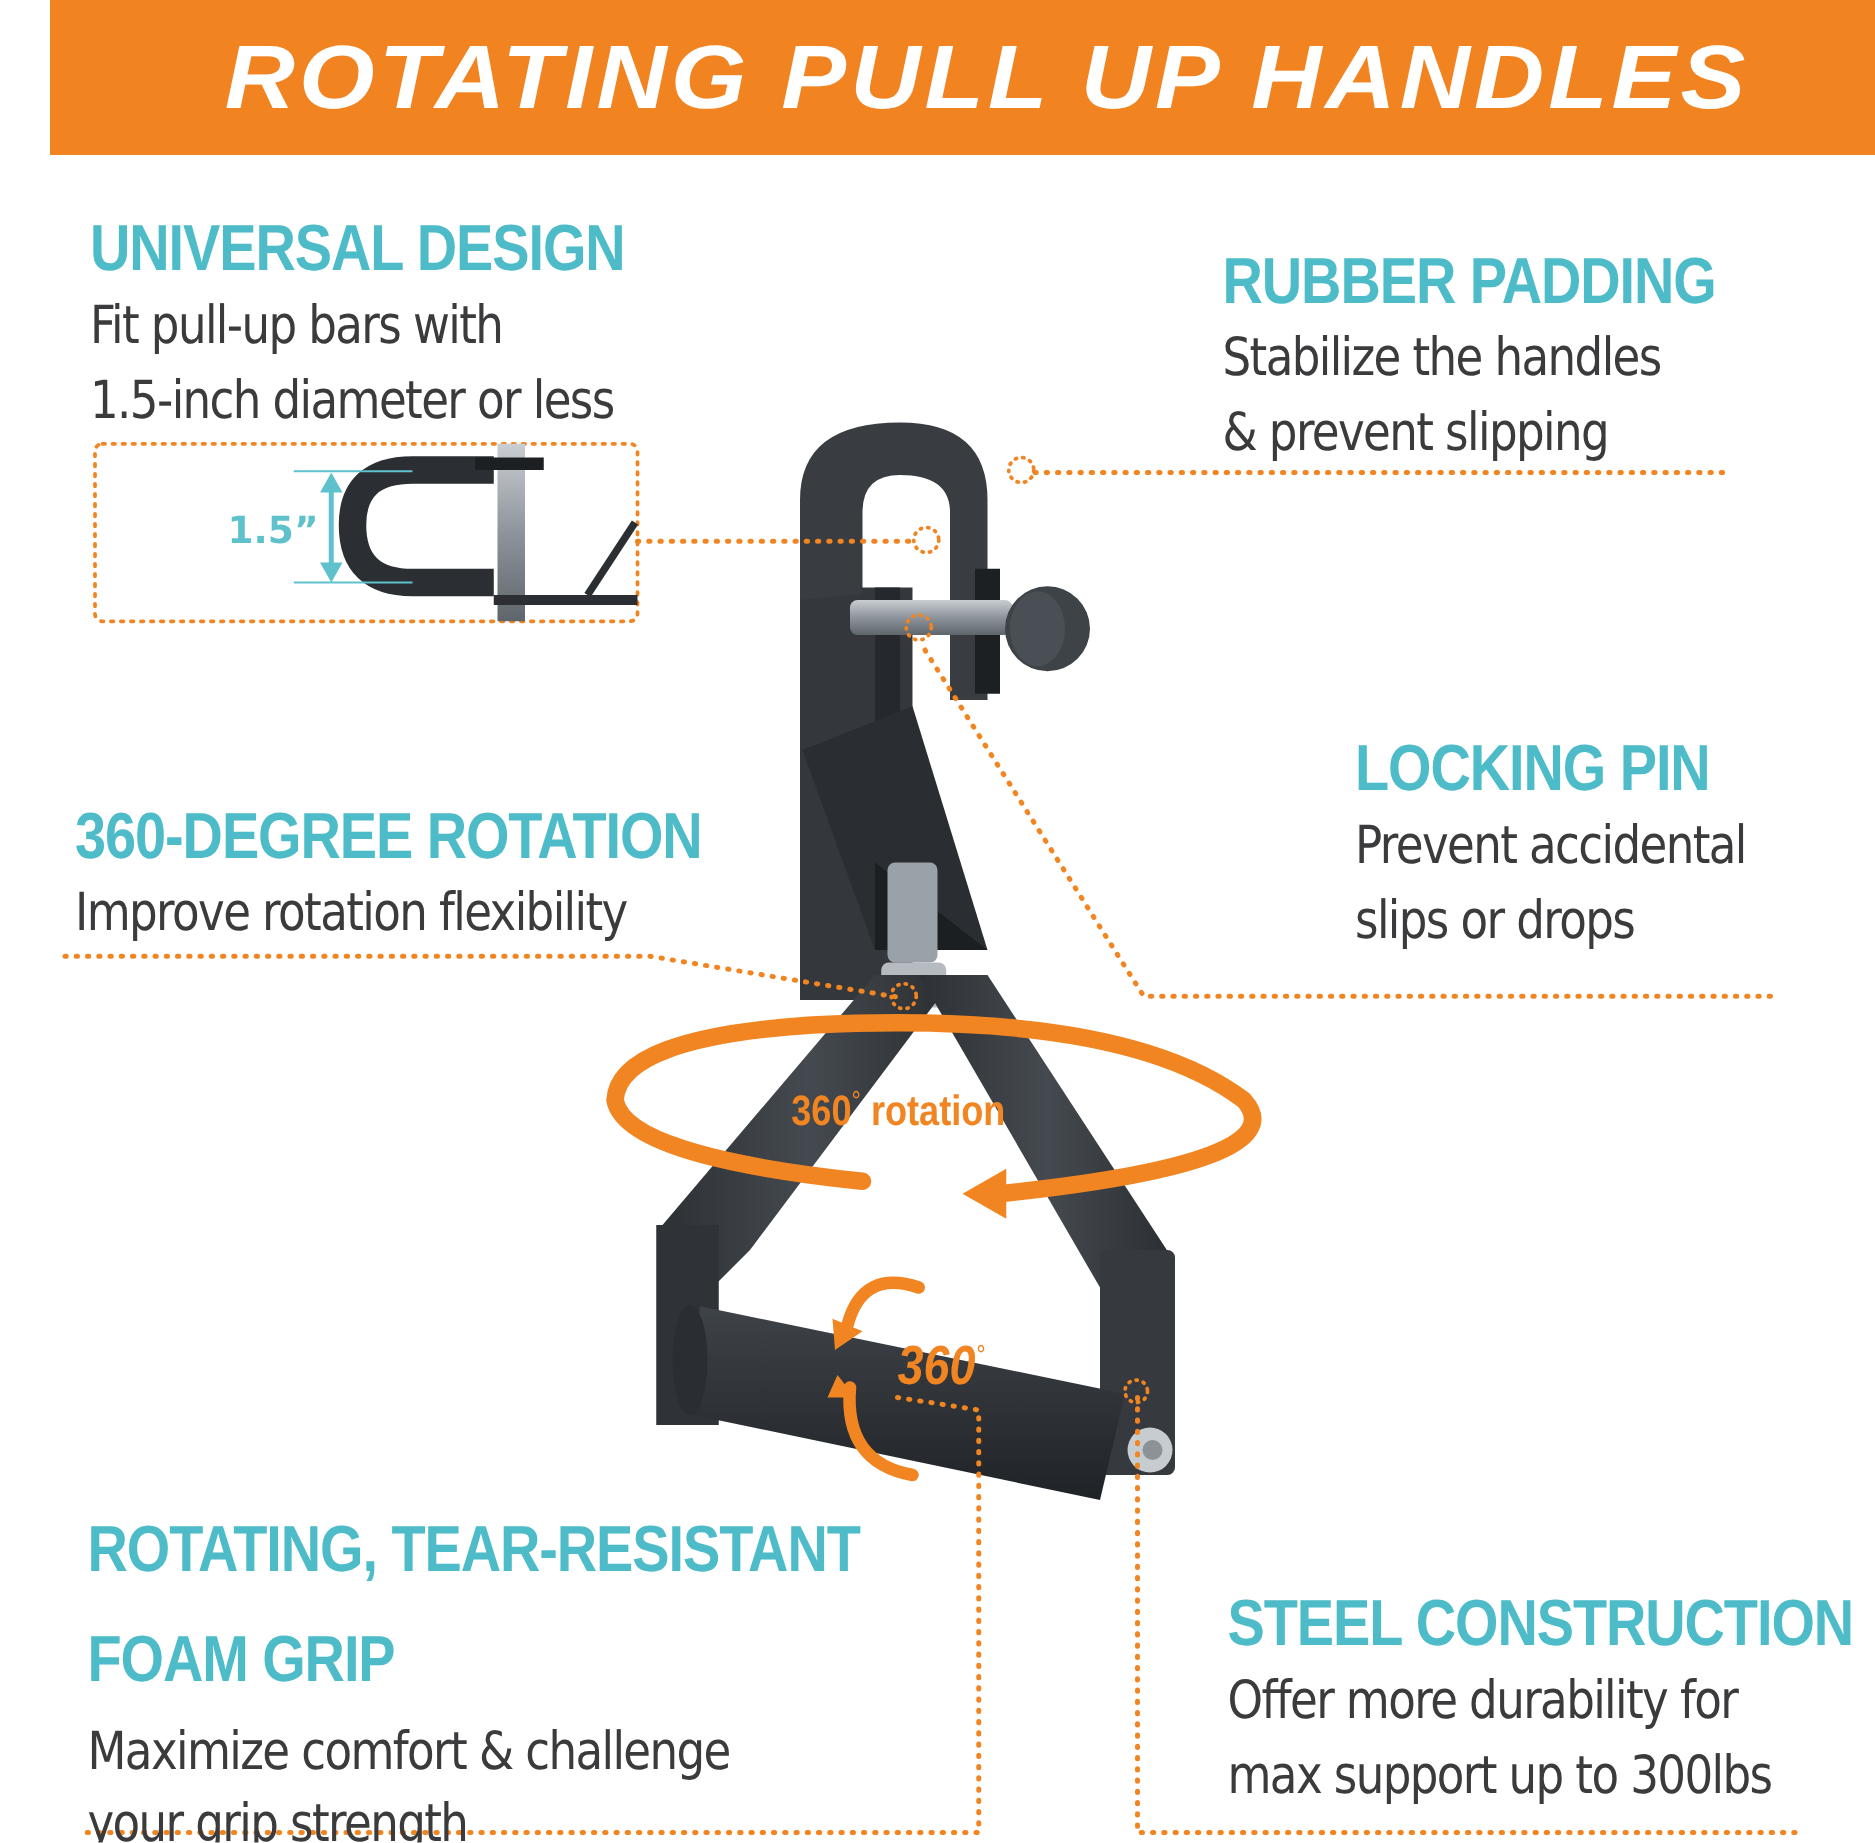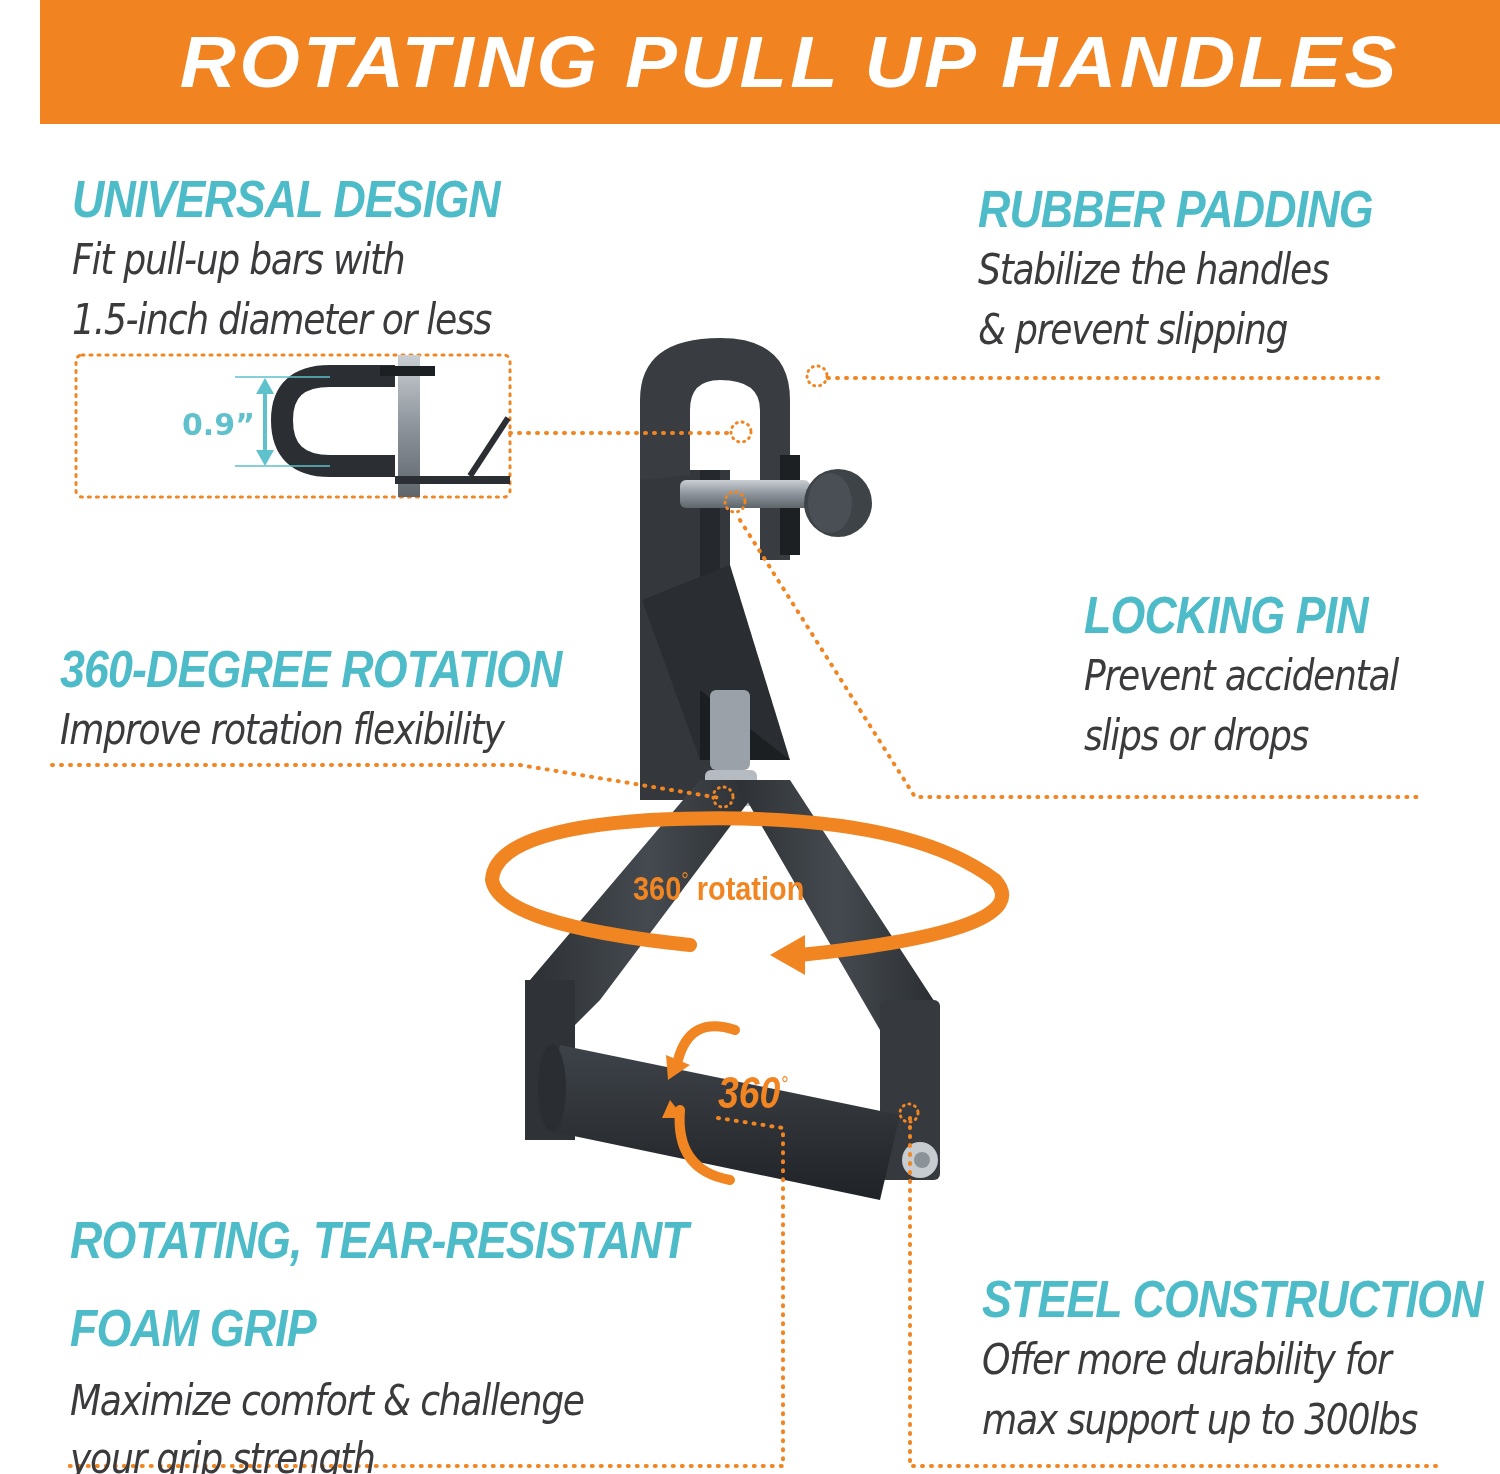--- a/index.html
+++ b/index.html
@@ -9,21 +9,21 @@
     }
     .banner {
       position: absolute; left: 0; top: 0; width: 1500px; height: 124px;
       background: #f28321; display: flex; align-items: center; justify-content: center; margin-left: 40px;
     }
     .banner-title {
       color: #ffffff; font-weight: 700; font-style: italic; font-size: 72px;
       letter-spacing: 3px; transform: scaleX(1.08); white-space: nowrap;
       font-family: "Liberation Sans", sans-serif;
     }
-    .feature { position: absolute; font-style: italic; }
+    .feature { position: absolute; }
     .f-title {
       color: #4dbcc8; font-weight: 700; font-size: 52px; line-height: 62px;
       font-family: "Liberation Sans Narrow", "Liberation Sans", sans-serif;
       letter-spacing: -1px; transform-origin: left center; white-space: nowrap;
     }
     .f-desc {
       color: #3b3b3d; font-size: 42px; line-height: 60px; white-space: nowrap;
       font-family: "DejaVu Sans", sans-serif; font-weight: 400; letter-spacing: -1.5px;
       transform: scaleX(0.86); transform-origin: left center;
     }
@@ -142,39 +142,39 @@
 
   <g fill="none" stroke="#f08522" stroke-width="3" stroke-dasharray="1 5" stroke-linecap="round">
     <circle cx="817" cy="376" r="10"></circle>
     <circle cx="741" cy="432" r="10"></circle>
     <circle cx="735" cy="502" r="10"></circle>
     <circle cx="723" cy="797" r="10"></circle>
     <circle cx="909" cy="1113" r="9"></circle>
   </g>
 </svg>
 
-<div class="inset-label" style="left:182px; top:407px;">0.9”</div>
+<div class="inset-label" style="left:182px; top:407px;">1.5”</div>
 
 <div class="rot-label" style="left:633px; top:868px;">
   <span>360</span><sup>°</sup>
   <span>rotation</span>
 </div>
 <div class="rot-label" style="left:718px; top:1068px; font-size:44px; font-style:italic;">
   <span>360</span><sup>°</sup>
 </div>
 
 <div class="feature" style="left:72px; top:168px;">
   <div class="f-title" style="transform:scaleX(0.86);">UNIVERSAL DESIGN</div>
   <div class="f-desc">
     <span class="f-desc-line">Fit pull-up bars with</span>
     <span class="f-desc-line">1.5-inch diameter or less</span>
   </div>
 </div>
 
-<div class="feature" style="left:978px; top:178px;">
+<div class="feature" style="left:978px; top:194px;">
   <div class="f-title" style="transform:scaleX(0.86);">RUBBER PADDING</div>
   <div class="f-desc">
     <span class="f-desc-line">Stabilize the handles</span>
     <span class="f-desc-line">&amp; prevent slipping</span>
   </div>
 </div>
 
 <div class="feature" style="left:1084px; top:584px;">
   <div class="f-title" style="transform:scaleX(0.86);">LOCKING PIN</div>
   <div class="f-desc">

